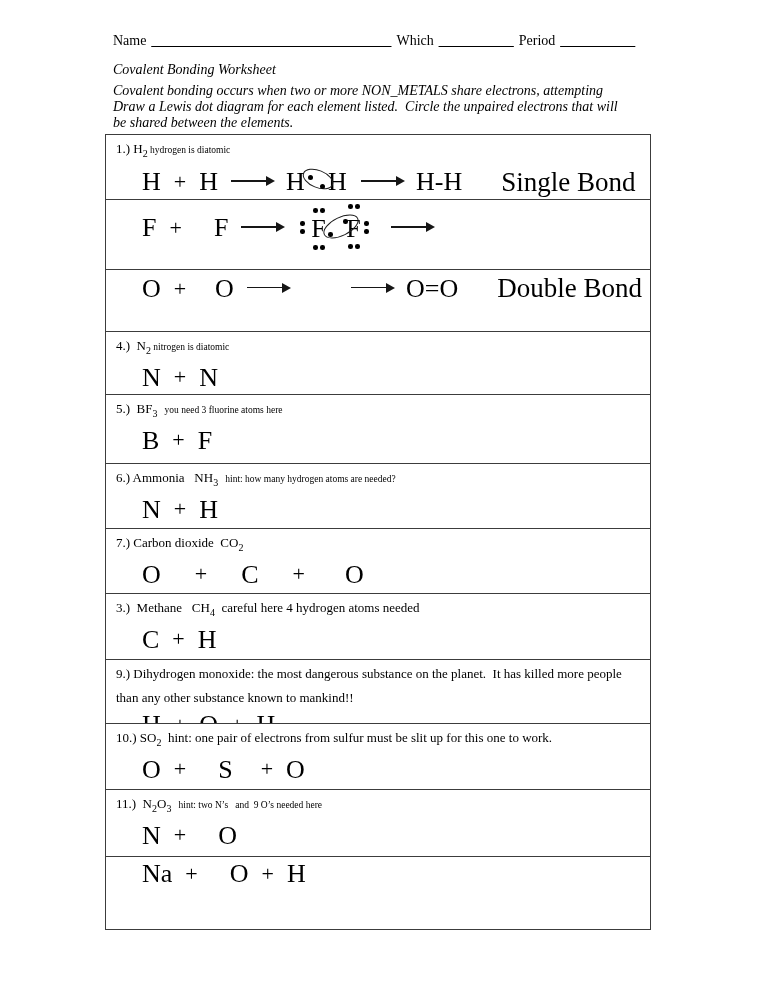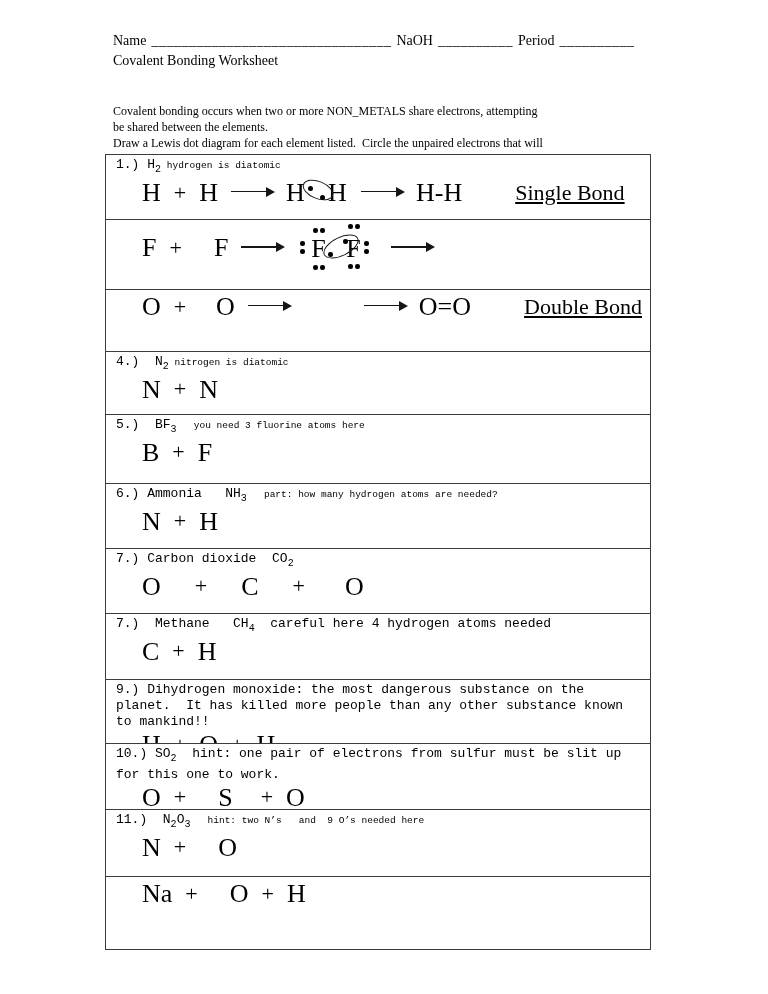--- a/index.html
+++ b/index.html
@@ -1,65 +1,65 @@
 <!DOCTYPE html>
 <html><head>
 <meta charset="utf-8">
 <style>
   html,body{margin:0;padding:0;background:#fff;}
   body{width:768px;height:994px;font-family:"Liberation Serif","DejaVu Serif",serif;color:#000;overflow:hidden;}
   .page{position:relative;width:768px;height:994px;background:#fff;}
   .header{margin:33px 0 0 113px;font-size:14px;}
   .hline span{margin-right:5px;}
-  .blank{letter-spacing:0.5px;}
-  .title-line{margin-top:4px;}
-  .intro{margin:34px 0 0 113px;font-size:12px;line-height:16px;white-space:pre;}
+  .blank{letter-spacing:0.5px;text-decoration:underline;}
+  .title-line{margin-top:13px;font-style:italic;}
+  .intro{margin:5px 0 0 113px;font-size:14px;line-height:16px;white-space:pre;font-style:italic;}
   .wtable{margin:3px 0 0 105px;width:546px;border:1.5px solid #3c3c3c;box-sizing:border-box;background:#fff;}
   .row{position:relative;border-bottom:1.3px solid #3c3c3c;box-sizing:border-box;padding:2px 8px 0 10px;overflow:hidden;}
   .row:last-child{border-bottom:none;}
   .row:nth-child(1){height:65px}
   .row:nth-child(2){height:70px}
   .row:nth-child(3){height:62px}
   .row:nth-child(4){height:63px}
   .row:nth-child(5){height:69px}
   .row:nth-child(6){height:65px}
   .row:nth-child(7){height:65px}
   .row:nth-child(8){height:66px}
   .row:nth-child(9){height:64px}
   .row:nth-child(10){height:66px}
   .row:nth-child(11){height:67px}
   .row:nth-child(12){height:72px}
-  .label{font-size:13px;line-height:16px;white-space:pre-wrap;font-family:Liberation Mono, monospace;}
+  .label{font-size:13px;line-height:24px;white-space:pre-wrap;}
   .label sub{font-size:10px;}
   .label .sm{font-size:9.5px;}
   .eq{display:flex;align-items:center;gap:13px;padding-left:26px;margin-top:1px;}
   .atom{font-size:26px;line-height:1.05;}
   .plus{font-size:22px;line-height:1;}
-  .bond{font-size:22px;margin-left:40px;white-space:nowrap;text-decoration:underline;}
+  .bond{font-size:27px;margin-left:26px;white-space:nowrap;}
   .gap{display:inline-block;height:1px;}
   .arr{position:relative;width:42px;height:1.6px;background:#161616;margin-top:-2px;flex:0 0 auto;}
   .arr::after{content:"";position:absolute;right:-2px;top:-4.2px;width:0;height:0;
     border-left:9px solid #161616;border-top:5px solid transparent;border-bottom:5px solid transparent;}
   .lh2{position:relative;width:62px;height:28px;flex:0 0 auto;}
   .lf2{position:relative;width:78px;height:50px;flex:0 0 auto;margin:0 2px;}
   .lt{position:absolute;font-size:26px;line-height:1;}
   .el{position:absolute;border:1.4px solid #1d1d1d;border-radius:50%;}
   .d{position:absolute;background:#000;border-radius:50%;}
 </style>
 </head>
 <body>
 
 <div class="page">
   <div class="header">
     <div class="hline">
-      <span>Name</span><span class="blank">________________________________</span><span>NaOH</span><span class="blank">__________</span><span>Period</span><span class="blank">__________</span>
+      <span>Name</span><span class="blank">________________________________</span><span>Which</span><span class="blank">__________</span><span>Period</span><span class="blank">__________</span>
     </div>
     <div class="title-line">Covalent Bonding Worksheet</div>
   </div>
-  <div class="intro"><div>Covalent bonding occurs when two or more NON_METALS share electrons, attempting</div><div>be shared between the elements.</div><div>Draw a Lewis dot diagram for each element listed.  Circle the unpaired electrons that will</div></div>
+  <div class="intro"><div>Covalent bonding occurs when two or more NON_METALS share electrons, attempting</div><div>Draw a Lewis dot diagram for each element listed.  Circle the unpaired electrons that will</div><div>be shared between the elements.</div></div>
   <div class="wtable">
       <div class="row">
         <div class="label"><span>1.) H</span><sub>2</sub><span class="sm"> hydrogen is diatomic</span></div>
         <div class="eq">
           <span class="atom">H</span>
           <span class="plus">+</span>
           <span class="atom">H</span>
           <span class="arr"></span>
           <span class="lh2">
             <span class="lt" style="left: 0px; top: 1px;">H</span>
@@ -125,21 +125,21 @@
       </div>
       <div class="row">
         <div class="label"><span>5.)  BF</span><sub>3</sub><span class="sm">   you need 3 fluorine atoms here</span></div>
         <div class="eq">
           <span class="atom">B</span>
           <span class="plus">+</span>
           <span class="atom">F</span>
         </div>
       </div>
       <div class="row">
-        <div class="label"><span>6.) Ammonia   NH</span><sub>3</sub><span class="sm">   part: how many hydrogen atoms are needed?</span></div>
+        <div class="label"><span>6.) Ammonia   NH</span><sub>3</sub><span class="sm">   hint: how many hydrogen atoms are needed?</span></div>
         <div class="eq">
           <span class="atom">N</span>
           <span class="plus">+</span>
           <span class="atom">H</span>
         </div>
       </div>
       <div class="row">
         <div class="label"><span>7.) Carbon dioxide  CO</span><sub>2</sub></div>
         <div class="eq">
           <span class="atom">O</span>
@@ -147,21 +147,21 @@
           <span class="plus">+</span>
           <span class="gap" style="width: 8px;"></span>
           <span class="atom">C</span>
           <span class="gap" style="width: 8px;"></span>
           <span class="plus">+</span>
           <span class="gap" style="width: 14px;"></span>
           <span class="atom">O</span>
         </div>
       </div>
       <div class="row">
-        <div class="label"><span>7.)  Methane   CH</span><sub>4</sub><span>  careful here 4 hydrogen atoms needed</span></div>
+        <div class="label"><span>3.)  Methane   CH</span><sub>4</sub><span>  careful here 4 hydrogen atoms needed</span></div>
         <div class="eq">
           <span class="atom">C</span>
           <span class="plus">+</span>
           <span class="atom">H</span>
         </div>
       </div>
       <div class="row">
         <div class="label"><span>9.) Dihydrogen monoxide: the most dangerous substance on the planet.  It has killed more people than any other substance known to mankind!!</span></div>
         <div class="eq">
           <span class="atom">H</span>

